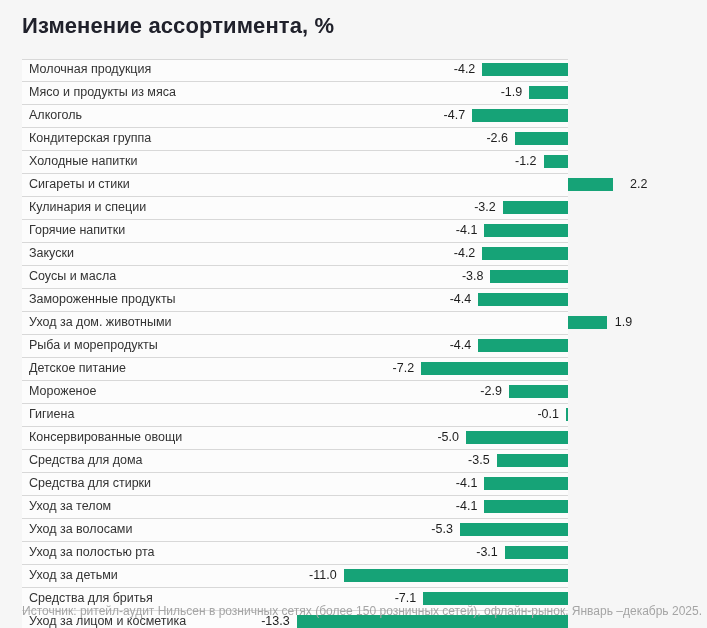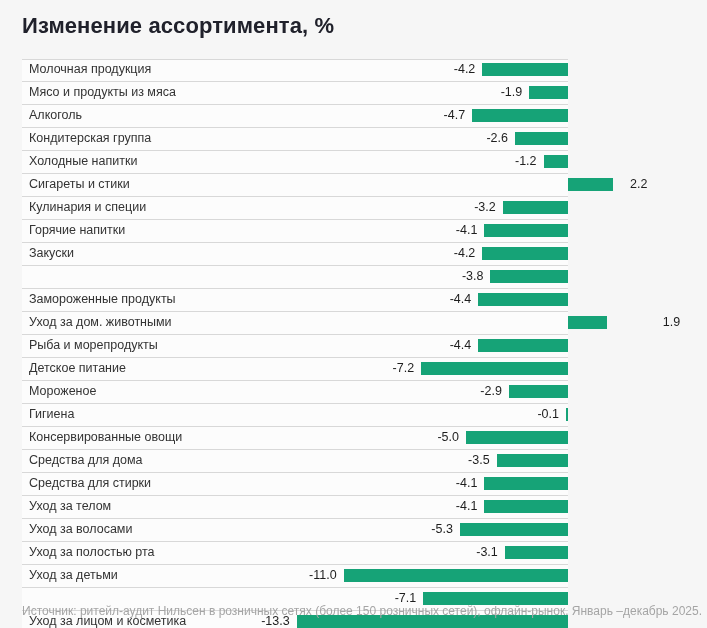--- a/index.html
+++ b/index.html
@@ -96,34 +96,35 @@
       <span class="val" style="right: 229.64px;">-4.1</span>
     </div>
     <div class="row">
       <div class="track"></div>
       <span class="cat-label">Закуски</span>
       <div class="bar" style="width: 85.68px; left: 482.32px;"></div>
       <span class="val" style="right: 231.68px;">-4.2</span>
     </div>
     <div class="row">
       <div class="track"></div>
+      <span class="cat-label">Соусы и масла</span>
       <div class="bar" style="width: 77.52px; left: 490.48px;"></div>
       <span class="val" style="right: 223.52px;">-3.8</span>
     </div>
     <div class="row">
       <div class="track"></div>
       <span class="cat-label">Замороженные продукты</span>
       <div class="bar" style="width: 89.76px; left: 478.24px;"></div>
       <span class="val" style="right: 235.76px;">-4.4</span>
     </div>
     <div class="row">
       <div class="track"></div>
       <span class="cat-label">Уход за дом. животными</span>
       <div class="bar" style="width: 38.76px; left: 568px;"></div>
-      <span class="val" style="left: 614.76px; margin-left: 48px;">1.9</span>
+      <span class="val" style="left: 614.76px;">1.9</span>
     </div>
     <div class="row">
       <div class="track"></div>
       <span class="cat-label">Рыба и морепродукты</span>
       <div class="bar" style="width: 89.76px; left: 478.24px;"></div>
       <span class="val" style="right: 235.76px;">-4.4</span>
     </div>
     <div class="row">
       <div class="track"></div>
       <span class="cat-label">Детское питание</span>
@@ -179,20 +180,21 @@
       <span class="val" style="right: 209.24px;">-3.1</span>
     </div>
     <div class="row">
       <div class="track"></div>
       <span class="cat-label">Уход за детьми</span>
       <div class="bar" style="width: 224.4px; left: 343.6px;"></div>
       <span class="val" style="right: 370.4px;">-11.0</span>
     </div>
     <div class="row">
       <div class="track"></div>
+      <span class="cat-label">Средства для бритья</span>
       <div class="bar" style="width: 144.84px; left: 423.16px;"></div>
       <span class="val" style="right: 290.84px;">-7.1</span>
     </div>
     <div class="row">
       <div class="track"></div>
       <span class="cat-label">Уход за лицом и косметика</span>
       <div class="bar" style="width: 271.32px; left: 296.68px;"></div>
       <span class="val" style="right: 417.32px;">-13.3</span>
     </div>
   </div>

